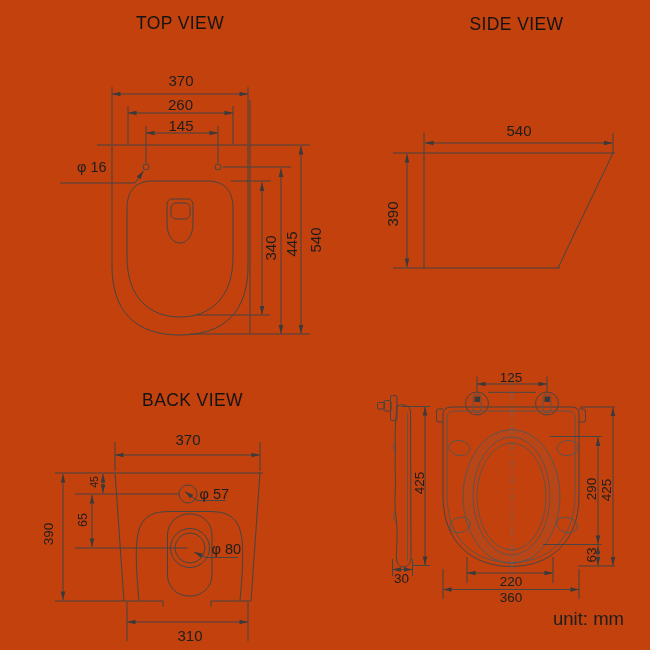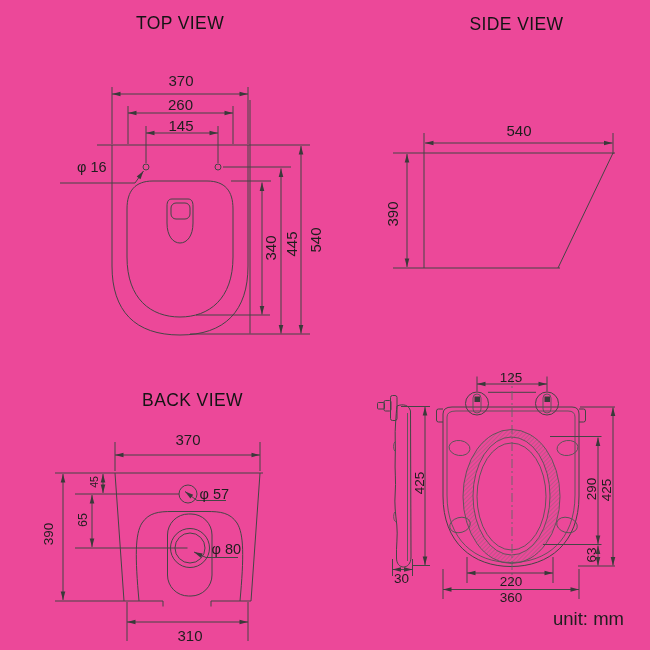--- a/index.html
+++ b/index.html
@@ -1,16 +1,16 @@
 <!DOCTYPE html>
 <html><head>
 <meta charset="utf-8">
 <style>
   html,body{margin:0;padding:0;background:#fff;}
-  .stage{position:relative;width:650px;height:650px;background:#ec4899;overflow:hidden;}
+  .stage{position:relative;width:650px;height:650px;background:#c2410c;overflow:hidden;}
   svg{display:block;}
   text{font-family:"Liberation Sans","DejaVu Sans",sans-serif;fill:#1e1e1e;}
   .t-title{font-size:17.5px;letter-spacing:.4px;fill:#141414;}
   .t-dim{font-size:15px;}
   .t-dim-md{font-size:13.5px;}
   .t-dim-s{font-size:12.5px;}
   .t-dim-xs{font-size:10.5px;}
   .t-dia{font-size:14.5px;}
   .t-unit{font-size:18.5px;}
   .mid{text-anchor:middle;dominant-baseline:central;}

